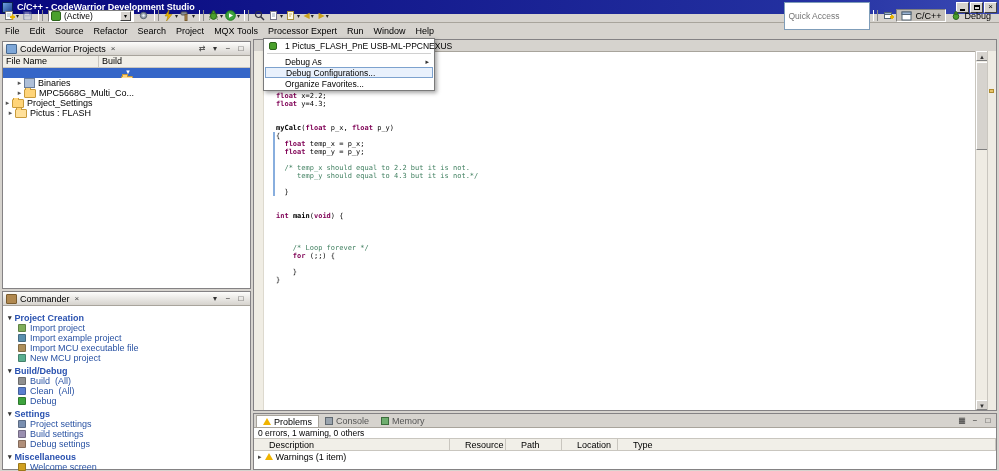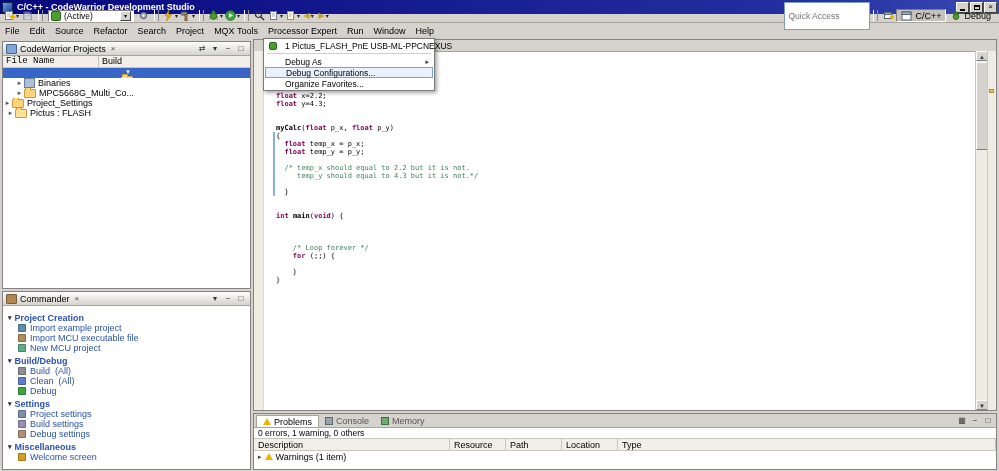--- a/index.html
+++ b/index.html
@@ -35,21 +35,21 @@
   .view-header{height:13px;background:linear-gradient(#fdfdfb,#d6d3ce);border-bottom:1px solid #a8a49c;display:flex;align-items:center;gap:3px;padding:0 3px;font-size:9px;}
   .view-icon{width:9px;height:8px;flex:none;border-radius:1px;}
   .vi-projects{background:#7ea7d8;border:1px solid #46688f;}
   .vi-commander{background:#b0884f;border:1px solid #7a5c2e;}
   .view-title{white-space:nowrap;}
   .tab-close{font-size:8px;color:#444;margin-left:2px;}
   .header-btns{margin-left:auto;display:flex;gap:1px;}
   .mini-btn{width:12px;height:11px;display:inline-flex;align-items:center;justify-content:center;font-size:8px;color:#333;}
   
   .col-header{display:flex;height:11px;background:#f1efe8;border-bottom:1px solid #c9c6bf;font-size:9px;line-height:11px;}
-  .col-filename{width:96px;border-right:1px solid #c9c6bf;padding-left:3px;box-sizing:border-box;font-family:Liberation Mono, monospace;}
+  .col-filename{width:96px;border-right:1px solid #c9c6bf;padding-left:3px;box-sizing:border-box;}
   .col-build{flex:1;padding-left:3px;}
   .tree-row{height:10px;display:flex;align-items:center;font-size:9px;white-space:nowrap;overflow:hidden;}
   .tree-row.selected{background:#3566c8;color:#fff;flex-direction:column;}
   .tree-arrow{width:9px;font-size:7px;color:#555;text-align:center;flex:none;}
   .tree-row.selected .tree-arrow{color:#fff;}
   .ticon{flex:none;margin-right:3px;}
   .icon-folder,.icon-project{width:10px;height:7px;background:#ffd478;border:1px solid #c89b3c;border-radius:1px;position:relative;}
   .icon-folder::before,.icon-project::before{content:"";position:absolute;top:-3px;left:0;width:4px;height:2px;background:#ffd478;border:1px solid #c89b3c;border-bottom:none;}
   .icon-project{background:#ffe09a;}
   .icon-binaries{width:9px;height:8px;background:#aebfd8;border:1px solid #6a7d9a;}
@@ -82,21 +82,21 @@
   .prob-tabs{height:13px;display:flex;align-items:flex-end;background:#d6d3ce;border-bottom:1px solid #a8a49c;padding-left:2px;}
   .ptab{display:flex;align-items:center;gap:3px;font-size:9px;height:12px;padding:0 6px;color:#555;}
   .ptab.active{background:#fff;border:1px solid #a8a49c;border-bottom:none;color:#000;box-sizing:border-box;}
   .pt-icon{width:8px;height:8px;flex:none;}
   .pi-problems{width:0;height:0;border-left:4px solid transparent;border-right:4px solid transparent;border-bottom:7px solid #f0b400;}
   .pi-console{background:#9aa4ae;border:1px solid #5f6870;box-sizing:border-box;}
   .pi-memory{background:#6fae6f;border:1px solid #3d6e3d;box-sizing:border-box;}
   .prob-right{margin-left:auto;order:99;display:flex;gap:1px;padding:0 2px 1px 0;}
   .prob-status{height:10px;font-size:8.5px;padding:0 4px;background:#fff;display:flex;align-items:center;}
   .prob-header{display:flex;height:11px;background:#f1efe8;border-top:1px solid #c9c6bf;border-bottom:1px solid #c9c6bf;font-size:9px;}
-  .prob-col{padding-left:4px;border-right:1px solid #c9c6bf;display:flex;align-items:center;box-sizing:border-box;white-space:nowrap;overflow:hidden;}
+  .prob-col{padding-left:15px;border-right:1px solid #c9c6bf;display:flex;align-items:center;box-sizing:border-box;white-space:nowrap;overflow:hidden;}
   .prob-row{display:flex;align-items:center;height:11px;font-size:9px;gap:3px;padding-left:4px;}
   .row-arrow{font-size:7px;color:#444;}
   .warn-tri{width:0;height:0;border-left:4px solid transparent;border-right:4px solid transparent;border-bottom:7px solid #f0b400;}
   
   .ctx-menu{position:absolute;left:263px;top:38px;width:168px;background:#fff;border:1px solid #7a7a7a;box-shadow:2px 2px 4px rgba(0,0,0,.35);z-index:60;padding:1px;font-size:8.5px;}
   .dd-item{height:11px;display:flex;align-items:center;padding:0 4px 0 20px;position:relative;white-space:nowrap;}
   .dd-item.hl{background:#e9f1fc;border:1px solid #7da2ce;box-sizing:border-box;}
   .dd-icon{position:absolute;left:4px;width:8px;height:8px;background:#4aa02c;border:1px solid #2c641a;border-radius:2px;box-sizing:border-box;}
   .dd-label{flex:1;}
   .dd-sub{font-size:7px;color:#333;margin-left:4px;}
@@ -292,20 +292,21 @@
         <span class="mini-btn">▾</span>
         <span class="mini-btn">−</span>
         <span class="mini-btn">□</span>
       </span>
     </div>
     <div class="cmd-content">
         <div class="section-title">
           <span class="section-arrow">▾</span>
           <span>Project Creation</span>
         </div>
+        <div class="cmd-item"><span class="cmd-icon ci-import-project"></span><span class="cmd-label">Import project</span></div>
         <div class="cmd-item"><span class="cmd-icon ci-import-example"></span><span class="cmd-label">Import example project</span></div>
         <div class="cmd-item"><span class="cmd-icon ci-import-mcu"></span><span class="cmd-label">Import MCU executable file</span></div>
         <div class="cmd-item"><span class="cmd-icon ci-new-mcu"></span><span class="cmd-label">New MCU project</span></div>
         <div class="section-title">
           <span class="section-arrow">▾</span>
           <span>Build/Debug</span>
         </div>
         <div class="cmd-item"><span class="cmd-icon ci-build"></span><span class="cmd-label">Build  (All)</span></div>
         <div class="cmd-item"><span class="cmd-icon ci-clean"></span><span class="cmd-label">Clean  (All)</span></div>
         <div class="cmd-item"><span class="cmd-icon ci-debug"></span><span class="cmd-label">Debug</span></div>

